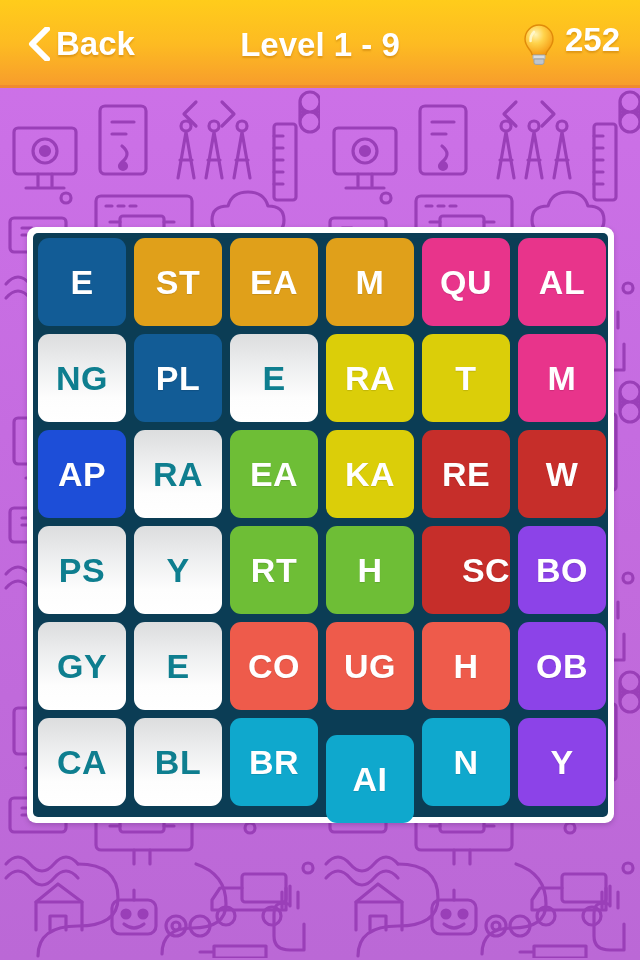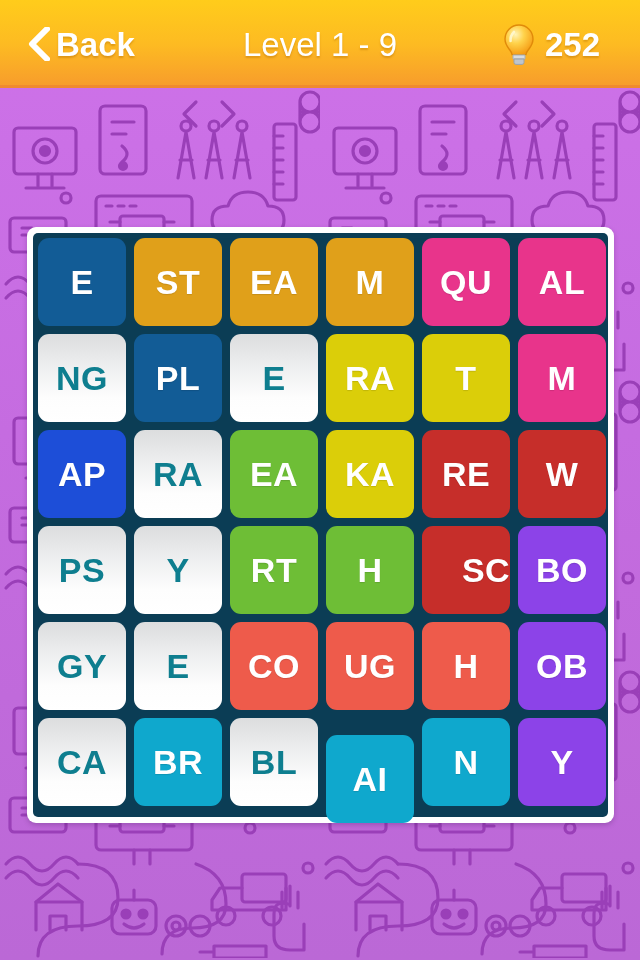--- a/index.html
+++ b/index.html
@@ -47,21 +47,20 @@
     height: 3px;
     background: #F08A2E;
   }
 
   .back-btn {
     position: absolute;
     left: 28px;
     top: 50%;
     transform: translateY(-50%);
     display: flex;
-    align-items: center;
     gap: 6px;
     cursor: pointer;
   }
   .chevron-left {
     width: 22px;
     height: 34px;
     position: relative;
     flex: 0 0 auto;
   }
   .chevron-left svg { display: block; }
@@ -75,34 +74,34 @@
     line-height: 1;
   }
 
   .level-title {
     position: absolute;
     left: 0; right: 0;
     top: 50%;
     transform: translateY(-50%);
     text-align: center;
     font-size: 33px;
-    font-weight: normal;
+    font-weight: bold;
     color: #FFFFFF;
     text-shadow: 0 2px 2px rgba(180,110,0,0.42);
     line-height: 1;
     pointer-events: none;
   }
 
   .hint-group {
     position: absolute;
-    right: 40px;
+    right: 20px;
     top: 50%;
     transform: translateY(-50%);
     display: flex;
-    align-items: center;
+    align-items: flex-start;
     gap: 9px;
     cursor: pointer;
   }
   .bulb-icon {
     width: 34px;
     height: 42px;
     flex: 0 0 auto;
   }
   .bulb-icon svg { display: block; }
   .hint-count {
@@ -313,22 +312,22 @@
           <div class="tile" style="background: rgb(110, 190, 54);">H</div>
           <div class="tile" style="background: rgb(198, 46, 42); padding-left: 40px;">SC</div>
           <div class="tile" style="background: rgb(140, 67, 232);">BO</div>
           <div class="tile blank">GY</div>
           <div class="tile blank">E</div>
           <div class="tile" style="background: rgb(238, 91, 75);">CO</div>
           <div class="tile" style="background: rgb(238, 91, 75);">UG</div>
           <div class="tile" style="background: rgb(238, 91, 75);">H</div>
           <div class="tile" style="background: rgb(140, 67, 232);">OB</div>
           <div class="tile blank">CA</div>
+          <div class="tile blank">BL</div>
           <div class="tile" style="background: rgb(15, 168, 205);">BR</div>
-          <div class="tile blank">BL</div>
           <div class="tile" style="background: rgb(15, 168, 205); margin-top: 17px;">AI</div>
           <div class="tile" style="background: rgb(15, 168, 205);">N</div>
           <div class="tile" style="background: rgb(140, 67, 232);">Y</div>
         </div>
     </div>
   </div>
 
 </div>
 
 </body></html>

